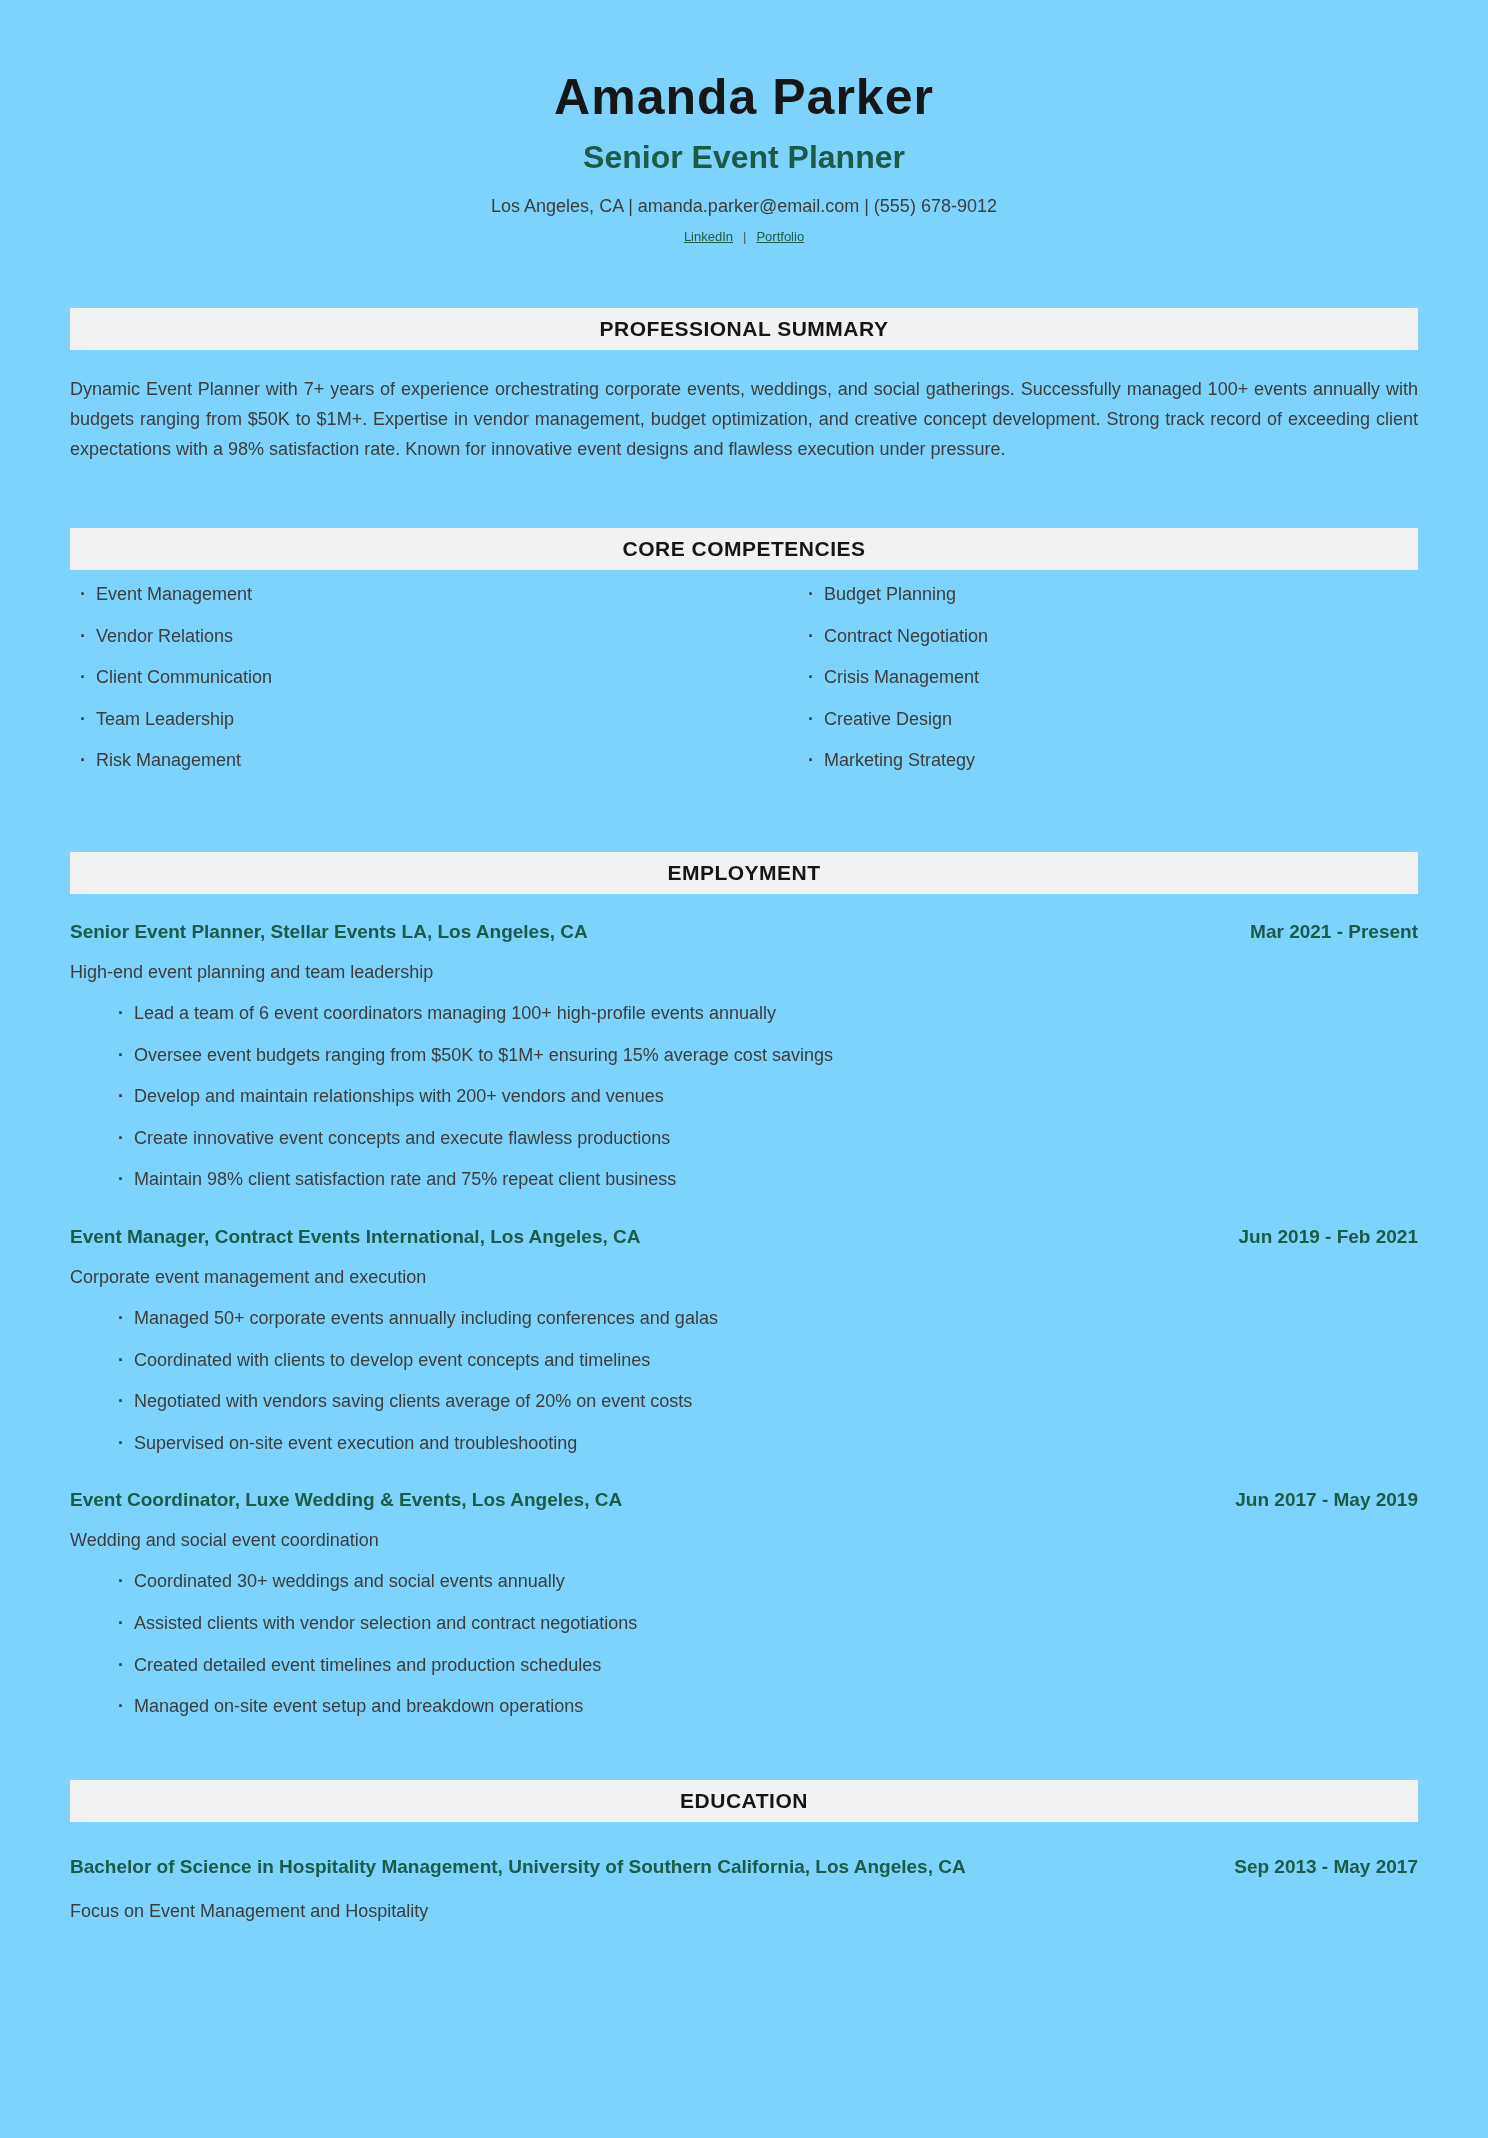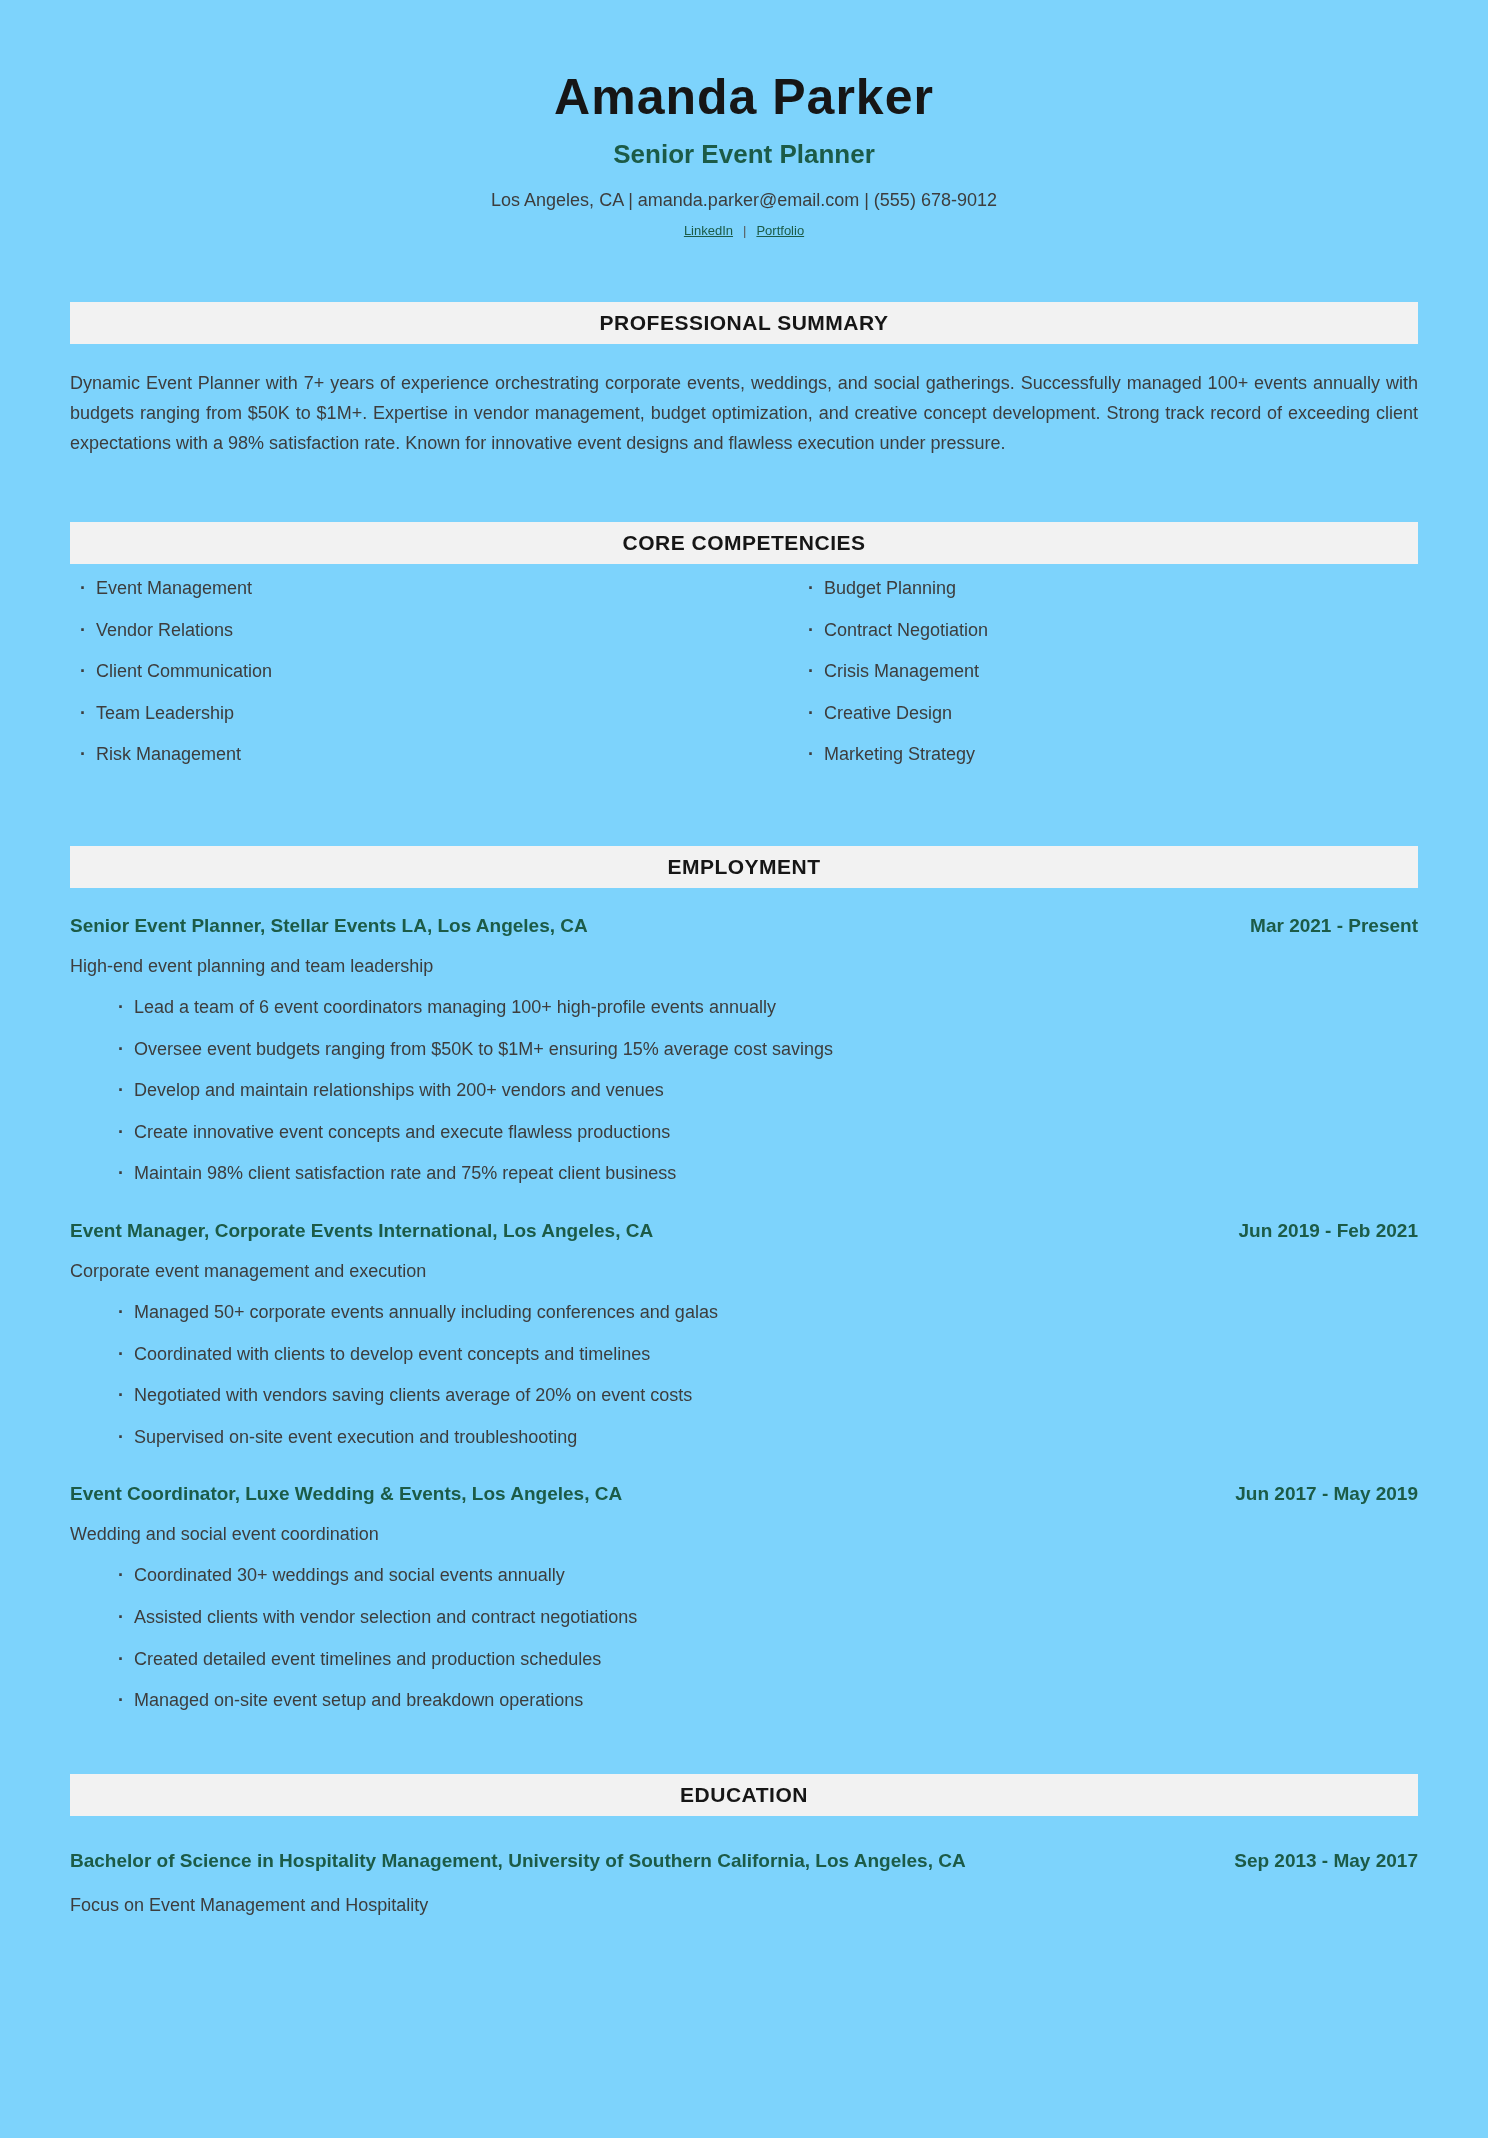--- a/index.html
+++ b/index.html
@@ -12,21 +12,21 @@
   html,body{background:#ffffff;}
   body{
     width:1488px;height:2138px;overflow:hidden;
     font-family:"Liberation Sans",sans-serif;
     color:var(--text);
   }
   .page{width:1488px;height:2138px;background:#7dd3fc;padding:0 70px;}
   
   .resume-header{text-align:center;padding-top:70px;}
   .name{font-size:50px;font-weight:700;letter-spacing:1px;color:var(--heading);line-height:1.1;}
-  .role{font-size:26px;font-weight:700;color:var(--accent);margin-top:14px;}
+  .role{font-size:32px;font-weight:700;color:var(--accent);margin-top:14px;}
   .contact{font-size:18px;color:var(--text);margin-top:20px;}
   .links{font-size:13px;margin-top:12px;}
   .links a{color:var(--accent);text-decoration:underline;cursor:pointer;}
   .link-sep{color:#555;margin:0 10px;}
   
   .section-bar{
     background:var(--bar-bg);text-align:center;
     font-size:21px;font-weight:700;color:var(--heading);
     letter-spacing:0.5px;padding:9px 0;
   }
@@ -176,21 +176,21 @@
 
         <li>
           <span class="bullet"></span>
           <span>Maintain 98% client satisfaction rate and 75% repeat client business</span>
         </li>
       </ul>
   </div>
 
   <div class="job">
     <div class="job-head">
-      <span class="job-title">Event Manager, Corporate Events International, Los Angeles, CA</span>
+      <span class="job-title">Event Manager, Contract Events International, Los Angeles, CA</span>
       <span class="job-dates">Jun 2019 - Feb 2021</span>
     </div>
     <div class="job-subtitle">Corporate event management and execution</div>
     <ul class="job-bullets">
 
         <li>
           <span class="bullet"></span>
           <span>Managed 50+ corporate events annually including conferences and galas</span>
         </li>
 

